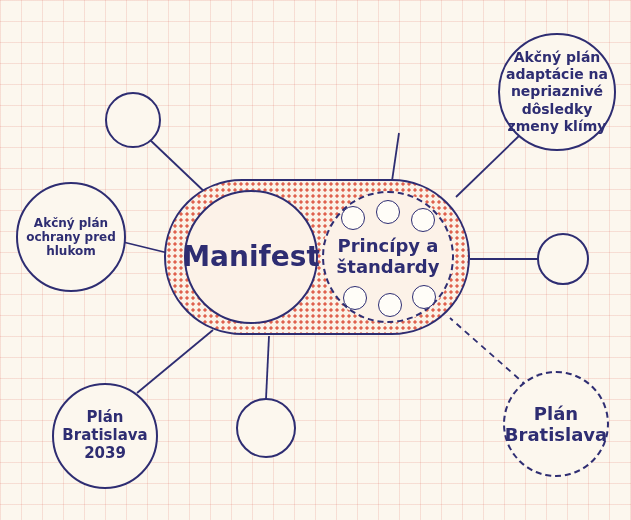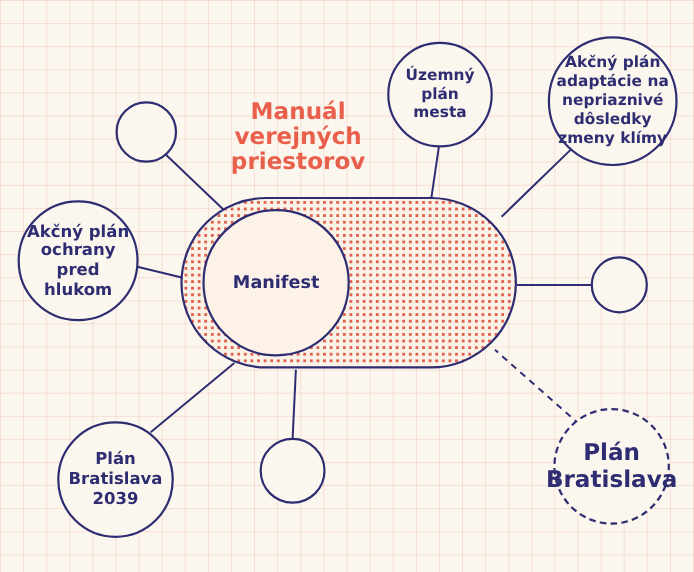--- a/index.html
+++ b/index.html
@@ -66,21 +66,21 @@
     color: #2e2d72;
     font-weight: bold;
     line-height: 1.18;
   }
   .node.dashed { border-style: dashed; }
 
   .manifest-circle {
     left: 184px; top: 190px;
     width: 134px; height: 134px;
     background: #fcf2e8;
-    font-size: 16px;
+    font-size: 28px;
   }
   .principles-circle {
     left: 322px; top: 191px;
     width: 132px; height: 132px;
     background: #fcf2e8;
     border-style: dashed;
     font-size: 18px;
     line-height: 1.15;
   }
   .principles-label {
@@ -98,64 +98,69 @@
     z-index: 1;
   }
   .dot.d1 { left: 17px;  top: 13px; }
   .dot.d2 { left: 52px;  top: 7px; }
   .dot.d3 { left: 87px;  top: 15px; }
   .dot.d4 { left: 19px;  top: 93px; }
   .dot.d5 { left: 54px;  top: 100px; }
   .dot.d6 { left: 88px;  top: 92px; }
 
   .node-topleft-empty   { left: 105px; top: 92px;  width: 56px;  height: 56px; }
-  .node-noise           { left: 16px;  top: 182px; width: 110px; height: 110px; font-size: 15px; }
+  .node-noise           { left: 16px;  top: 182px; width: 110px; height: 110px; font-size: 12px; }
   .node-territorial     { left: 352px; top: 38px;  width: 96px;  height: 96px;  font-size: 14px; }
   .node-climate         { left: 498px; top: 33px;  width: 118px; height: 118px; font-size: 14px; line-height: 1.22; }
   .node-right-empty     { left: 537px; top: 233px; width: 52px;  height: 52px; }
   .node-plan2030        { left: 52px;  top: 383px; width: 106px; height: 106px; font-size: 15px; }
   .node-bottommid-empty { left: 236px; top: 398px; width: 60px;  height: 60px; }
-  .node-planba          { left: 503px; top: 371px; width: 106px; height: 106px; font-size: 21px; }
+  .node-planba          { left: 503px; top: 371px; width: 106px; height: 106px; font-size: 18px; }
 
   .node-label { display: block; padding: 0 6px; }
 </style>
 </head>
 <body>
 
 <div class="stage">
 
   <svg class="lines-layer" viewBox="0 0 631 520" xmlns="http://www.w3.org/2000/svg">
     <line x1="148" y1="138" x2="210" y2="197" stroke="#2e2d72" stroke-width="1.8"></line>
     <line x1="123" y1="242" x2="168" y2="253" stroke="#2e2d72" stroke-width="1.8"></line>
     <line x1="399" y1="133" x2="392" y2="181" stroke="#2e2d72" stroke-width="1.8"></line>
     <line x1="521" y1="134" x2="456" y2="197" stroke="#2e2d72" stroke-width="1.8"></line>
     <line x1="538" y1="259" x2="470" y2="259" stroke="#2e2d72" stroke-width="1.8"></line>
     <line x1="137" y1="393" x2="213" y2="330" stroke="#2e2d72" stroke-width="1.8"></line>
     <line x1="266" y1="399" x2="269" y2="336" stroke="#2e2d72" stroke-width="1.8"></line>
     <line x1="527" y1="386" x2="450" y2="318" stroke="#2e2d72" stroke-width="1.8" stroke-dasharray="6 5"></line>
   </svg>
 
-  <div class="title">Manuál verejných priestorov</div>
 
   <div class="pill"></div>
 
   <div class="node manifest-circle">
     <span class="node-label">Manifest</span>
   </div>
 
+  <div class="node principles-circle">
+    <span class="dot d1"></span>
+    <span class="dot d2"></span>
+    <span class="dot d3"></span>
+    <span class="dot d4"></span>
+    <span class="dot d5"></span>
+    <span class="dot d6"></span>
+    <span class="principles-label">Princípy a štandardy</span>
+  </div>
 
   <div class="node node-topleft-empty"></div>
 
   <div class="node node-noise">
     <span class="node-label">Akčný plán ochrany pred hlukom</span>
   </div>
 
-  <div class="node node-territorial">
-    <span class="node-label">Územný plán mesta</span>
-  </div>
 
   <div class="node node-climate">
     <span class="node-label">Akčný plán adaptácie na nepriaznivé dôsledky zmeny klímy</span>
   </div>
 
   <div class="node node-right-empty"></div>
 
   <div class="node node-plan2030">
     <span class="node-label">Plán Bratislava 2039</span>
   </div>

